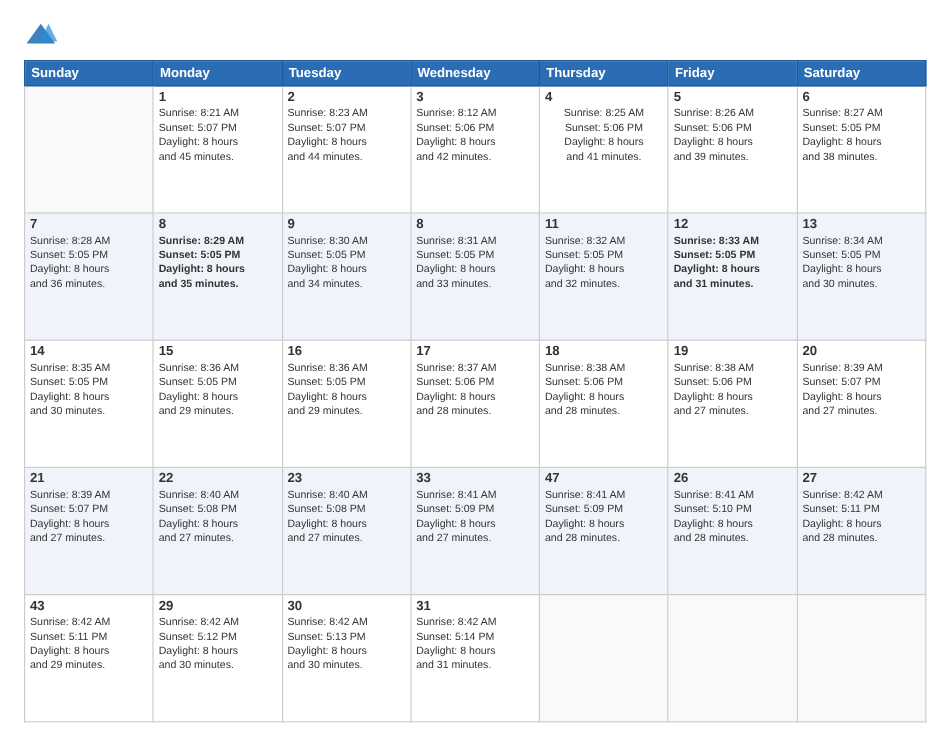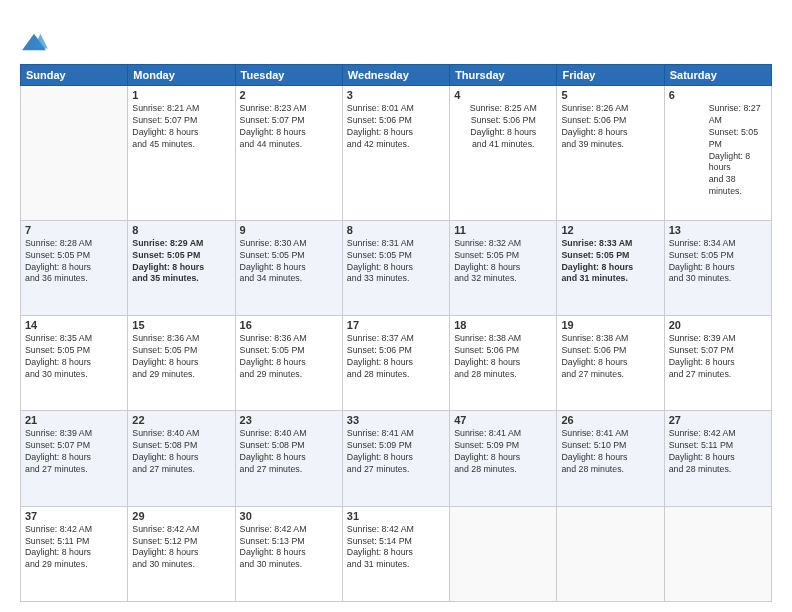--- a/index.html
+++ b/index.html
@@ -6,21 +6,21 @@
     body {
       font-family: Arial, sans-serif;
       background: #fff;
       width: 792px;
       height: 612px;
       overflow: hidden;
     }
     .page {
       width: 792px;
       height: 612px;
-      padding: 32px 20px 10px 20px;
+      padding: 18px 20px 10px 20px;
       display: flex;
       flex-direction: column;
     }
     .header {
       display: flex;
       justify-content: space-between;
       align-items: flex-start;
       margin-bottom: 10px;
     }
     .logo {
@@ -143,42 +143,42 @@
           </td>
           <td>
             <span class="day-number">2</span>
             <div class="day-info" style="white-space: pre-line;">Sunrise: 8:23 AM
 Sunset: 5:07 PM
 Daylight: 8 hours
 and 44 minutes.</div>
           </td>
           <td>
             <span class="day-number">3</span>
-            <div class="day-info" style="white-space: pre-line;">Sunrise: 8:01 AM
+            <div class="day-info" style="white-space: pre-line;">Sunrise: 8:12 AM
 Sunset: 5:06 PM
 Daylight: 8 hours
 and 42 minutes.</div>
           </td>
           <td>
             <span class="day-number">4</span>
             <div class="day-info" style="white-space: pre-line; text-align: center;">Sunrise: 8:25 AM
 Sunset: 5:06 PM
 Daylight: 8 hours
 and 41 minutes.</div>
           </td>
           <td>
             <span class="day-number">5</span>
             <div class="day-info" style="white-space: pre-line;">Sunrise: 8:26 AM
 Sunset: 5:06 PM
 Daylight: 8 hours
 and 39 minutes.</div>
           </td>
           <td>
             <span class="day-number">6</span>
-            <div class="day-info" style="white-space: pre-line; margin-left: 40px;">Sunrise: 8:27 AM
+            <div class="day-info" style="white-space: pre-line;">Sunrise: 8:27 AM
 Sunset: 5:05 PM
 Daylight: 8 hours
 and 38 minutes.</div>
           </td>
         </tr>
         <tr class="row-alt">
           <td>
             <span class="day-number">7</span>
             <div class="day-info" style="white-space: pre-line;">Sunrise: 8:28 AM
 Sunset: 5:05 PM
@@ -325,21 +325,21 @@
           <td>
             <span class="day-number">27</span>
             <div class="day-info" style="white-space: pre-line;">Sunrise: 8:42 AM
 Sunset: 5:11 PM
 Daylight: 8 hours
 and 28 minutes.</div>
           </td>
         </tr>
         <tr>
           <td>
-            <span class="day-number">37</span>
+            <span class="day-number">43</span>
             <div class="day-info" style="white-space: pre-line;">Sunrise: 8:42 AM
 Sunset: 5:11 PM
 Daylight: 8 hours
 and 29 minutes.</div>
           </td>
           <td>
             <span class="day-number">29</span>
             <div class="day-info" style="white-space: pre-line;">Sunrise: 8:42 AM
 Sunset: 5:12 PM
 Daylight: 8 hours

